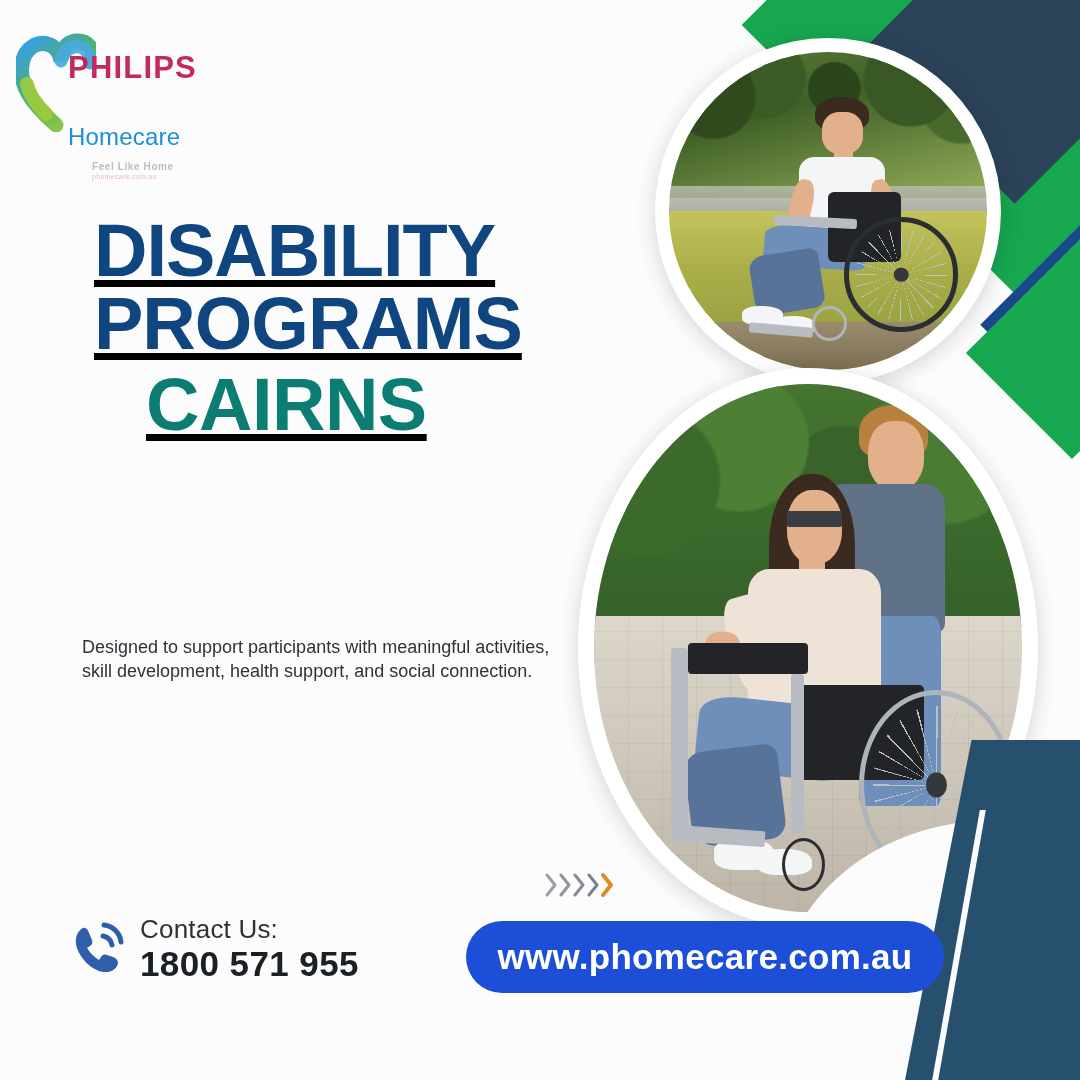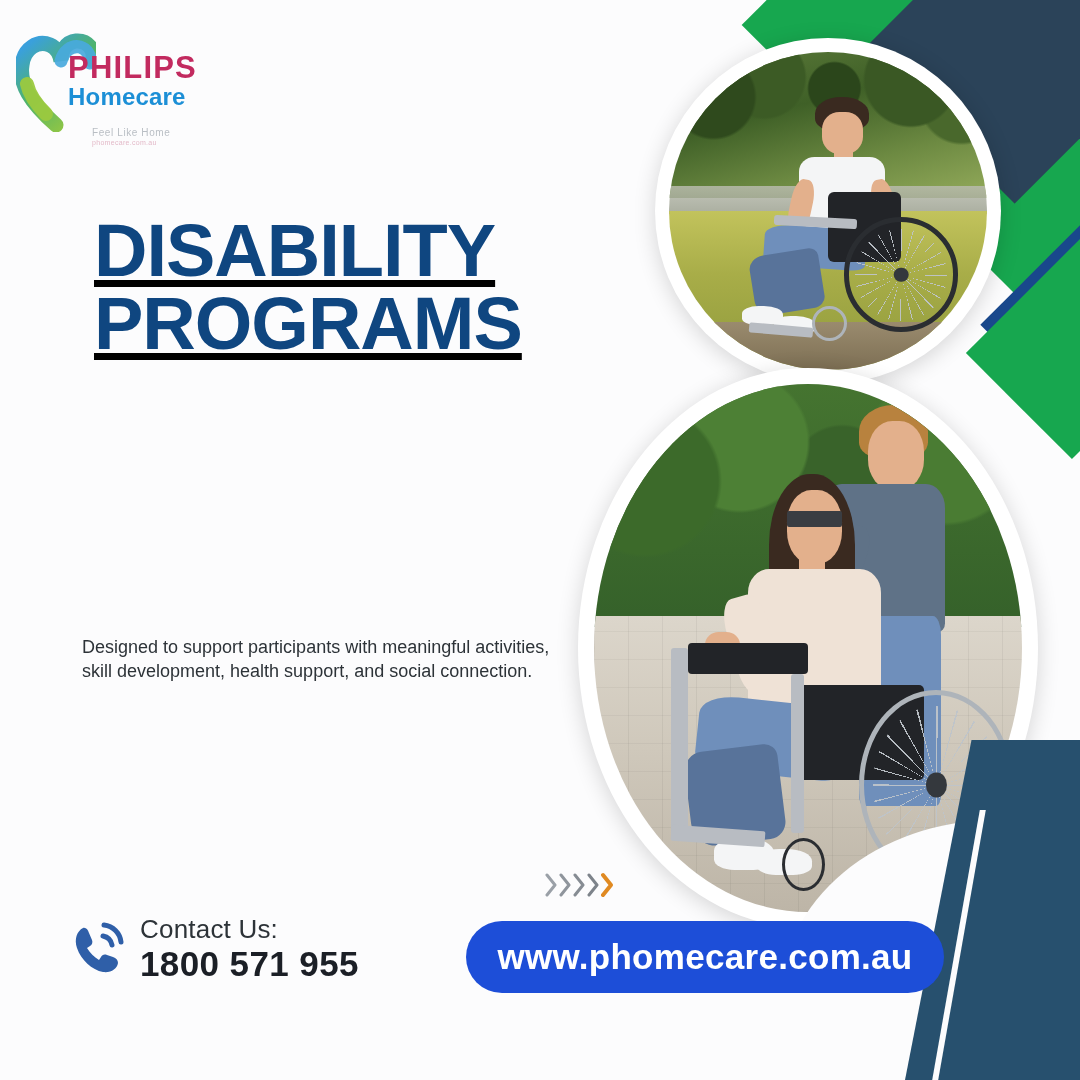--- a/index.html
+++ b/index.html
@@ -70,26 +70,26 @@
 
   
   .logo { position:absolute; left:16px; top:26px; width:240px; height:120px; }
   .logo-mark { position:absolute; left:0; top:2px; width:80px; height:104px; }
   .logo-text { position:absolute; left:52px; top:26px; }
   .logo-philips {
     font-size:31px; font-weight:bold; letter-spacing:1.2px;
     color:#c22a5f; line-height:1;
   }
   .logo-homecare {
-    font-size:24px; font-weight:bold; letter-spacing:0.2px;
-    color:#1c8fd6; line-height:1.15;
+    font-size:24px; font-weight:normal; letter-spacing:0.2px;
+    color:#1c8fd6; line-height:1.15;margin-top:40px;
   }
   .logo-tagline {
-    margin-top:16px; margin-left:24px;
-    font-size:10px; font-weight:normal; letter-spacing:0.6px;
+    margin-top:10px; margin-left:24px;
+    font-size:10px; font-weight:bold; letter-spacing:0.6px;
     color:#b9bec4;
   }
   .logo-url {
     margin-left:24px; margin-top:1px;
     font-size:7px; letter-spacing:0.3px;
     color:#e3b9c8;
   }
 
   
   .headline { position:absolute; left:94px; top:215px; width:520px;text-decoration:underline; }
@@ -331,20 +331,21 @@
     <div class="logo-philips">PHILIPS</div>
     <div class="logo-homecare">Homecare</div>
     <div class="logo-tagline">Feel Like Home</div>
     <div class="logo-url">phomecare.com.au</div>
   </div>
 </div>
 
 <div class="headline">
   <div class="headline-line">DISABILITY</div>
   <div class="headline-line">PROGRAMS</div>
+  <div class="headline-city">CAIRNS</div>
 </div>
 
 <div class="body-copy">Designed to support participants with meaningful activities, skill development, health support, and social connection.</div>
 
 <div class="chevrons">
   <svg class="chev" viewBox="0 0 13 26">
       <path d="M2 3 L10 13 L2 23" fill="none" stroke="#9aa0a7" stroke-width="3" stroke-linecap="round" stroke-linejoin="round"></path>
     </svg>
   <svg class="chev" viewBox="0 0 13 26">
       <path d="M2 3 L10 13 L2 23" fill="none" stroke="#8f959c" stroke-width="3" stroke-linecap="round" stroke-linejoin="round"></path>

